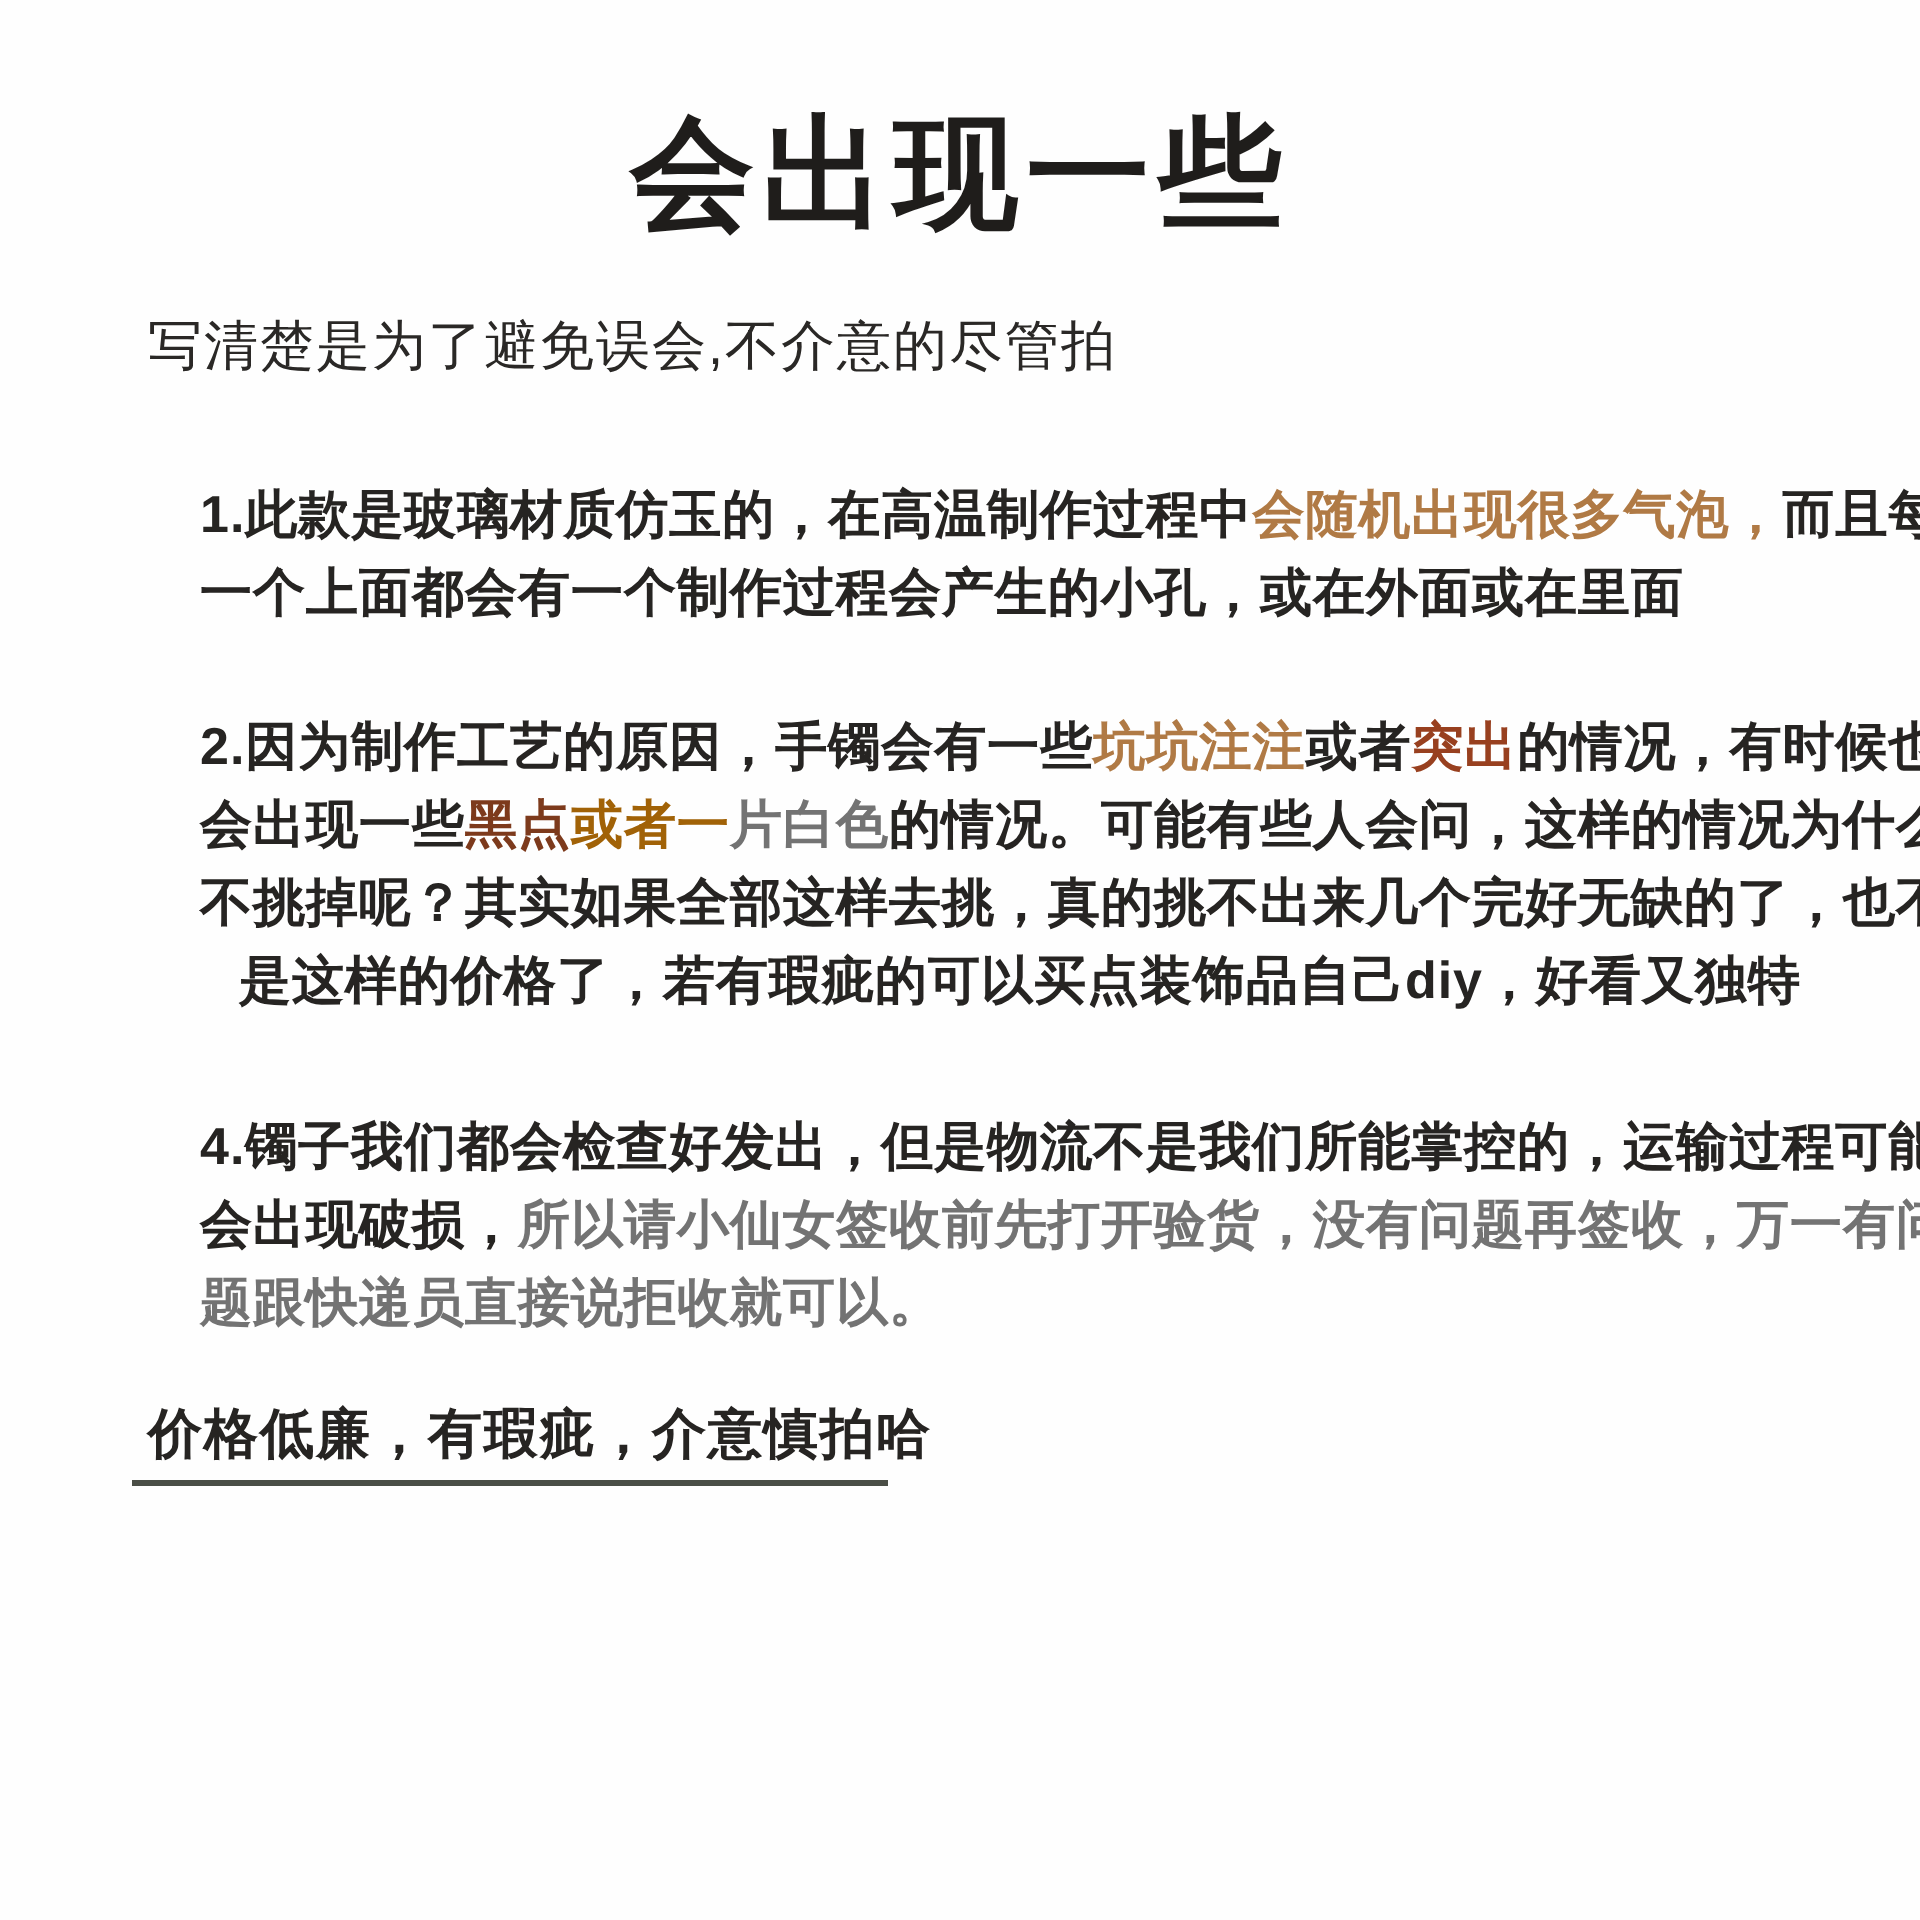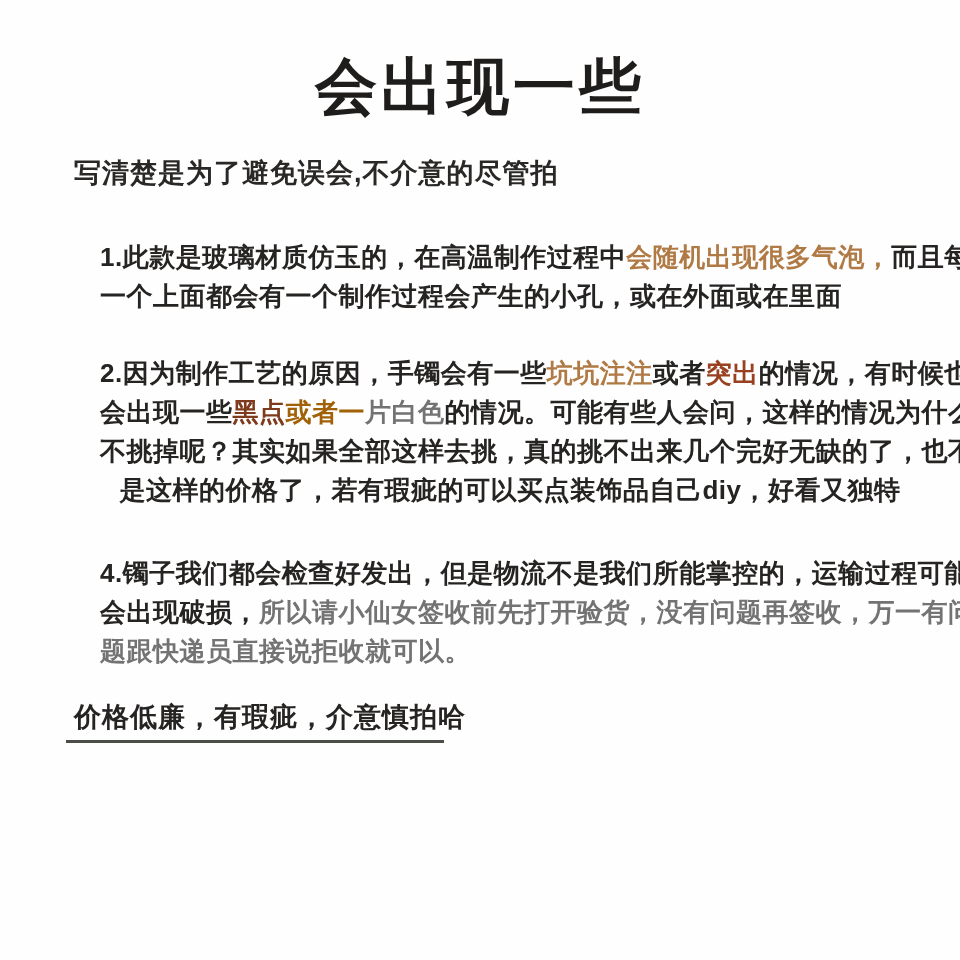--- a/index.html
+++ b/index.html
@@ -23,21 +23,21 @@
     font-weight: 700;
     font-size: 62px;
     line-height: 86px;
     letter-spacing: 4px;
     color: #1f1d1b;
   }
   .subtitle {
     margin: 26px 0 0 74px;
     font-size: 27px;
     line-height: 34px;
-    font-weight: 700;
+    font-weight: 400;
     letter-spacing: 1px;
     color: #2a2826;
   }
   .content {
     padding: 48px 40px 0 100px;
   }
   .para {
     margin: 0;
     white-space: pre;
     font-weight: 700;

